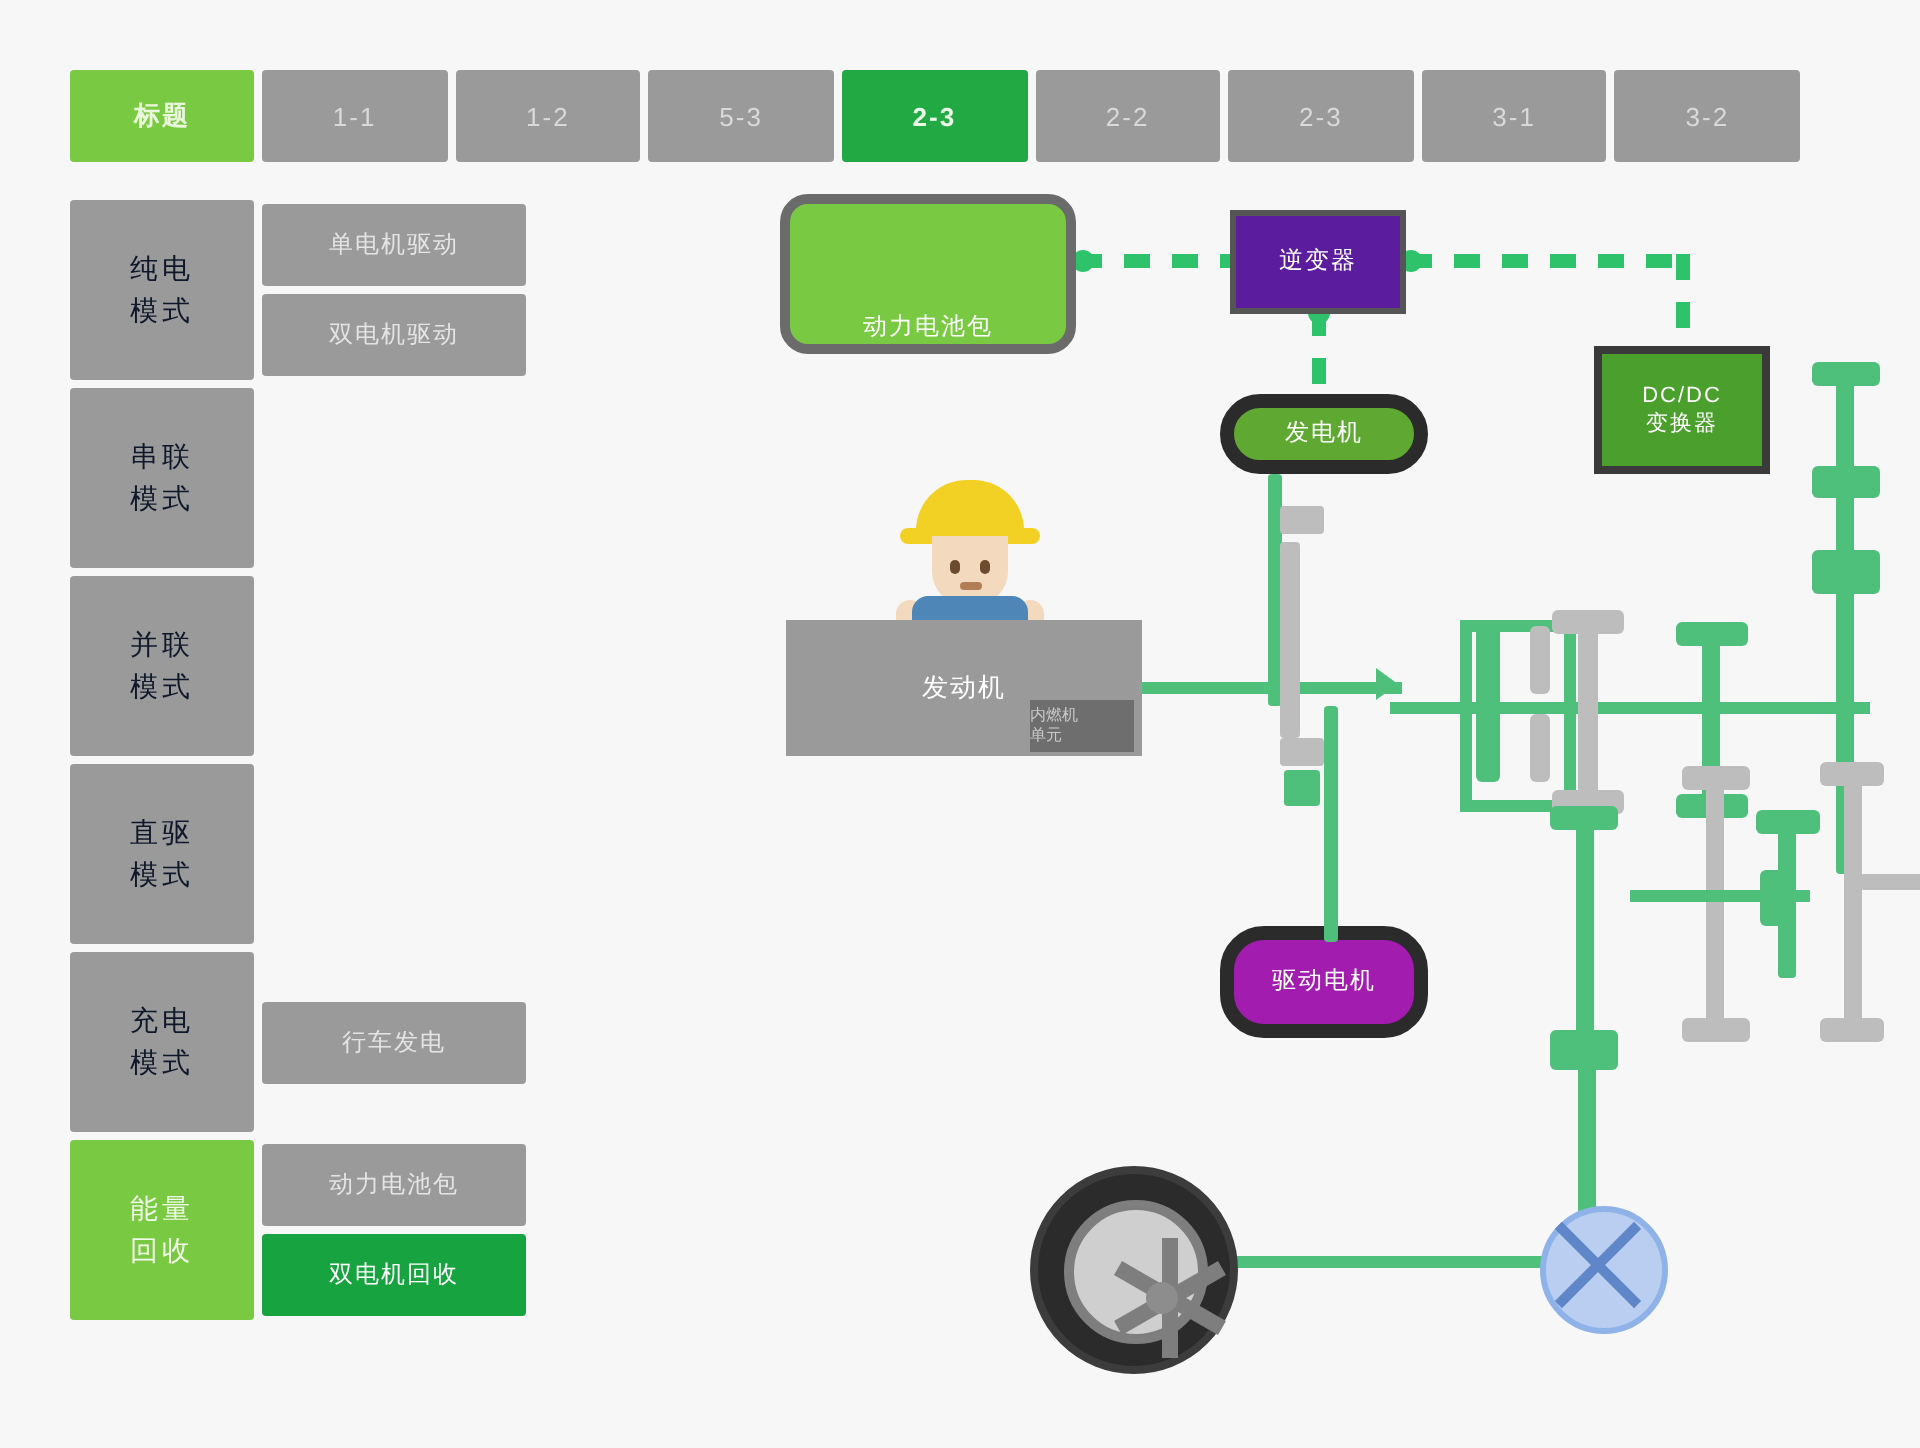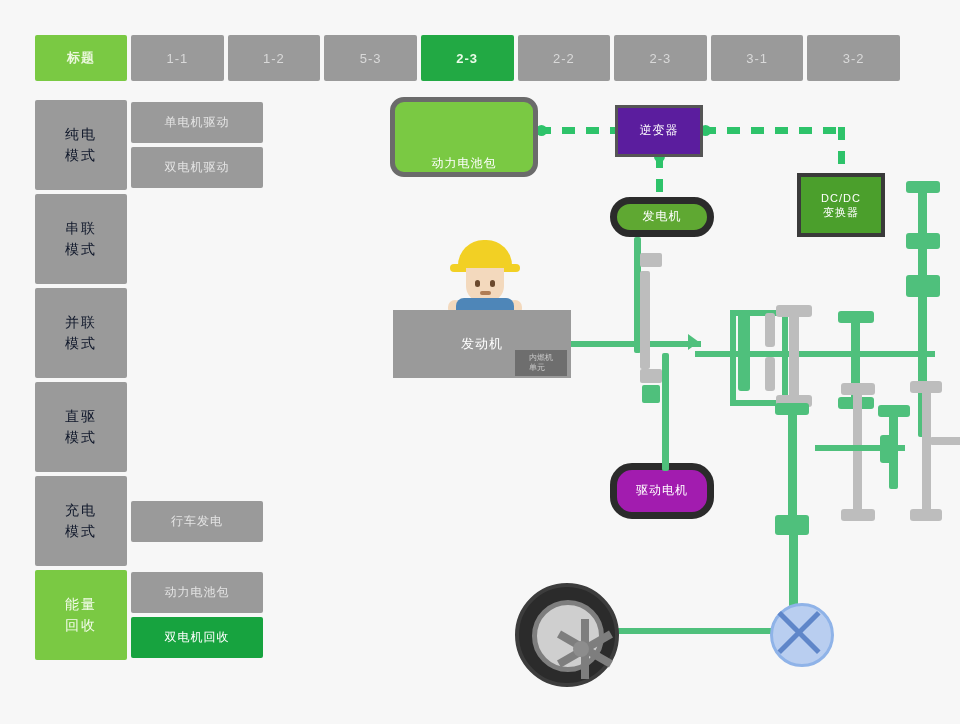--- a/index.html
+++ b/index.html
@@ -56,21 +56,21 @@
   .n-inverter{left:345px;top:20px;width:88px;height:52px;background:#5b1d9e;border:3px solid #555;}
   .n-dcdc{left:527px;top:88px;width:88px;height:64px;background:#4b9f2c;border:4px solid #3a3a3a;font-size:11px;}
 
   .n-motor1{left:340px;top:112px;width:104px;height:40px;background:#5fa832;
             border:7px solid #2b2b2b;border-radius:22px;}
   .n-motor2{left:340px;top:378px;width:104px;height:56px;background:#a21caf;
             border:7px solid #2b2b2b;border-radius:22px;}
 
   .n-engine{left:123px;top:225px;width:178px;height:68px;background:#9a9a9a;font-size:13px;}
   .badge{position:absolute;left:245px;top:265px;width:52px;height:26px;background:#6e6e6e;color:#c9c9c9;
-         font-size:8px;display:flex;flex-direction:column;align-items:center;justify-content:center;line-height:1.3;}
+         font-size:8px;display:flex;flex-direction:column;justify-content:center;line-height:1.3;}
 
   
   .worker{position:absolute;left:172px;top:155px;width:86px;height:74px;}
   .w-helmet{position:absolute;left:16px;top:0;width:54px;height:28px;background:#f2d024;
             border-radius:27px 27px 6px 6px;border-bottom:3px solid #d4b018;}
   .w-brim{position:absolute;left:8px;top:24px;width:70px;height:8px;background:#f2d024;border-radius:5px;}
   .w-face{position:absolute;left:24px;top:28px;width:38px;height:34px;background:#f3d9bd;border-radius:0 0 16px 16px;}
   .w-eye{position:absolute;top:12px;width:5px;height:7px;background:#6b4a2e;border-radius:3px;}
   .w-eye.l{left:9px;} .w-eye.r{left:24px;}
   .w-mouth{position:absolute;left:14px;top:23px;width:11px;height:4px;background:#b07d55;border-radius:3px;}

